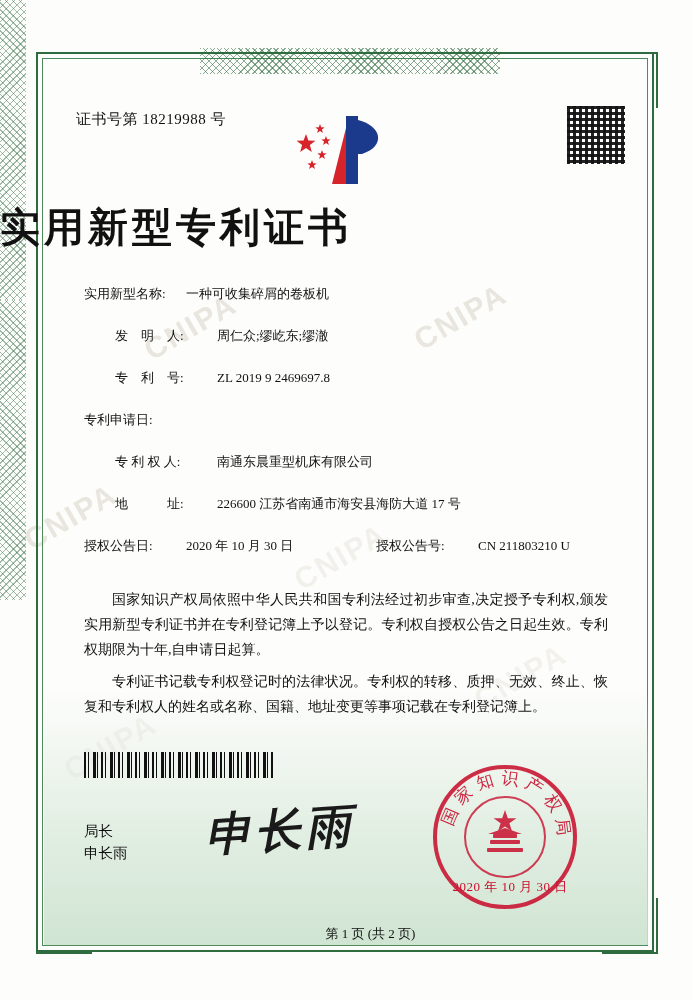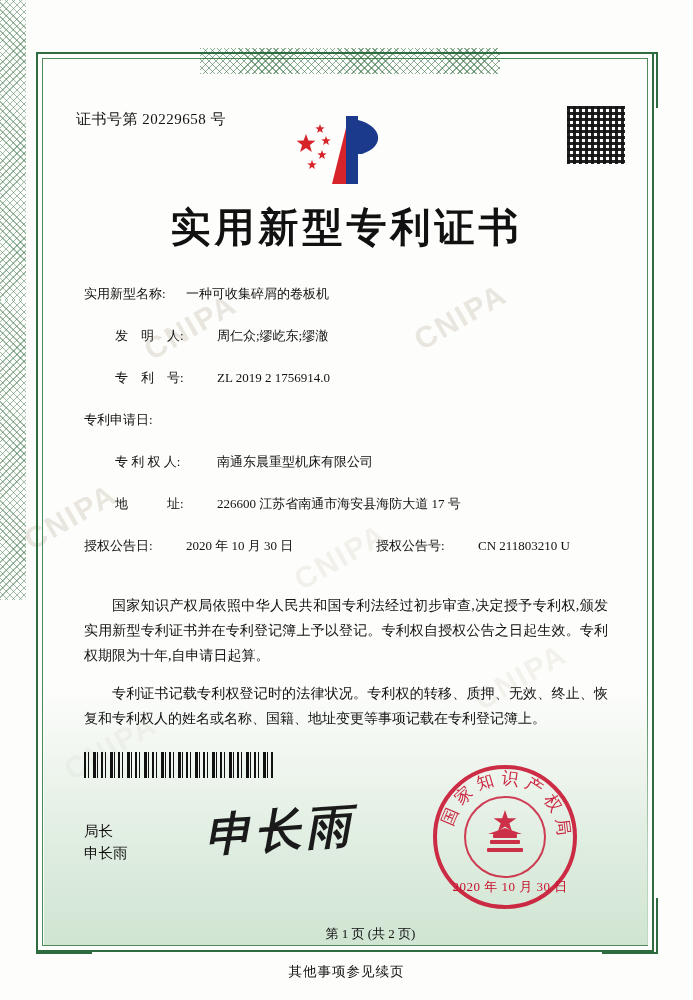--- a/index.html
+++ b/index.html
@@ -128,21 +128,20 @@
     left: 286px;
     top: 112px;
     width: 110px;
     height: 76px;
   }
 
   .title {
     position: absolute;
     left: 0; right: 0;
     top: 200px;
-    text-align: center;
     font-family: "Liberation Serif", serif;
     font-size: 40px;
     font-weight: bold;
     letter-spacing: 4px;
     color: #111;
   }
 
   .fields {
     position: absolute;
     left: 84px;
@@ -176,21 +175,21 @@
   .paragraphs {
     position: absolute;
     left: 84px;
     top: 580px;
     width: 524px;
     font-size: 14px;
     line-height: 25px;
     color: #111;
     text-align: justify;
   }
-  .paragraphs p { margin: 13px 0 2px 0; text-indent: 2em; }
+  .paragraphs p { margin: 7px 0 2px 0; text-indent: 2em; }
 
   
   .barcode {
     position: absolute;
     left: 84px;
     top: 752px;
     width: 190px;
     height: 26px;
     background-image: repeating-linear-gradient(to right,
       #111 0 2px, transparent 2px 4px, #111 4px 5px, transparent 5px 9px,
@@ -275,21 +274,21 @@
   <div class="border-inner"></div>
   <div class="band band-top"></div>
   <div class="band-left"></div>
   <div class="band-right"></div>
   <div class="corner tl"></div>
   <div class="corner tr"></div>
   <div class="corner bl"></div>
   <div class="corner br"></div>
   <div class="green-wash"></div>
 
-  <div class="cert-no">证书号第 20229658 号</div>
+  <div class="cert-no">证书号第 18219988 号</div>
 
   <div class="qr"></div>
 
   <div class="logo">
     <svg viewBox="0 0 110 76" width="110" height="76" aria-hidden="true">
 
       <path d="M60 4 L72 4 L72 72 L60 72 Z" fill="#1b3a8c"></path>
       <path d="M72 8 C96 14, 100 34, 76 42 L72 42 Z" fill="#1b3a8c"></path>
       <path d="M57 28 L60 16 L60 72 L46 72 Z" fill="#d7232a"></path>
 
@@ -309,21 +308,21 @@
     <div class="field-row">
       <div class="field-label">实用新型名称:</div>
       <div class="field-value">一种可收集碎屑的卷板机</div>
     </div>
     <div class="field-row">
       <div class="field-label spread">发　明　人:</div>
       <div class="field-value">周仁众;缪屹东;缪澈</div>
     </div>
     <div class="field-row">
       <div class="field-label spread">专　利　号:</div>
-      <div class="field-value">ZL 2019 2 1756914.0</div>
+      <div class="field-value">ZL 2019 9 2469697.8</div>
     </div>
     <div class="field-row">
       <div class="field-label">专利申请日:</div>
     </div>
     <div class="field-row">
       <div class="field-label spread">专 利 权 人:</div>
       <div class="field-value">南通东晨重型机床有限公司</div>
     </div>
     <div class="field-row">
       <div class="field-label spread">地　　　址:</div>
@@ -368,15 +367,14 @@
         <path id="sealArc" d="M 22 75 A 53 53 0 0 1 128 75" fill="none"></path>
       </defs>
       <text font-family="Liberation Serif, serif" font-size="17" fill="#c8102e" letter-spacing="6" opacity="0.9">
         <textPath href="#sealArc" startOffset="6%">国家知识产权局</textPath>
       </text>
     </svg>
   </div>
   <div class="seal-date">2020 年 10 月 30 日</div>
 
   <div class="page-no">第 1 页 (共 2 页)</div>
-  <div class="footer-note">其他事项参见续页</div>
 
 </div>
 
 </body></html>

